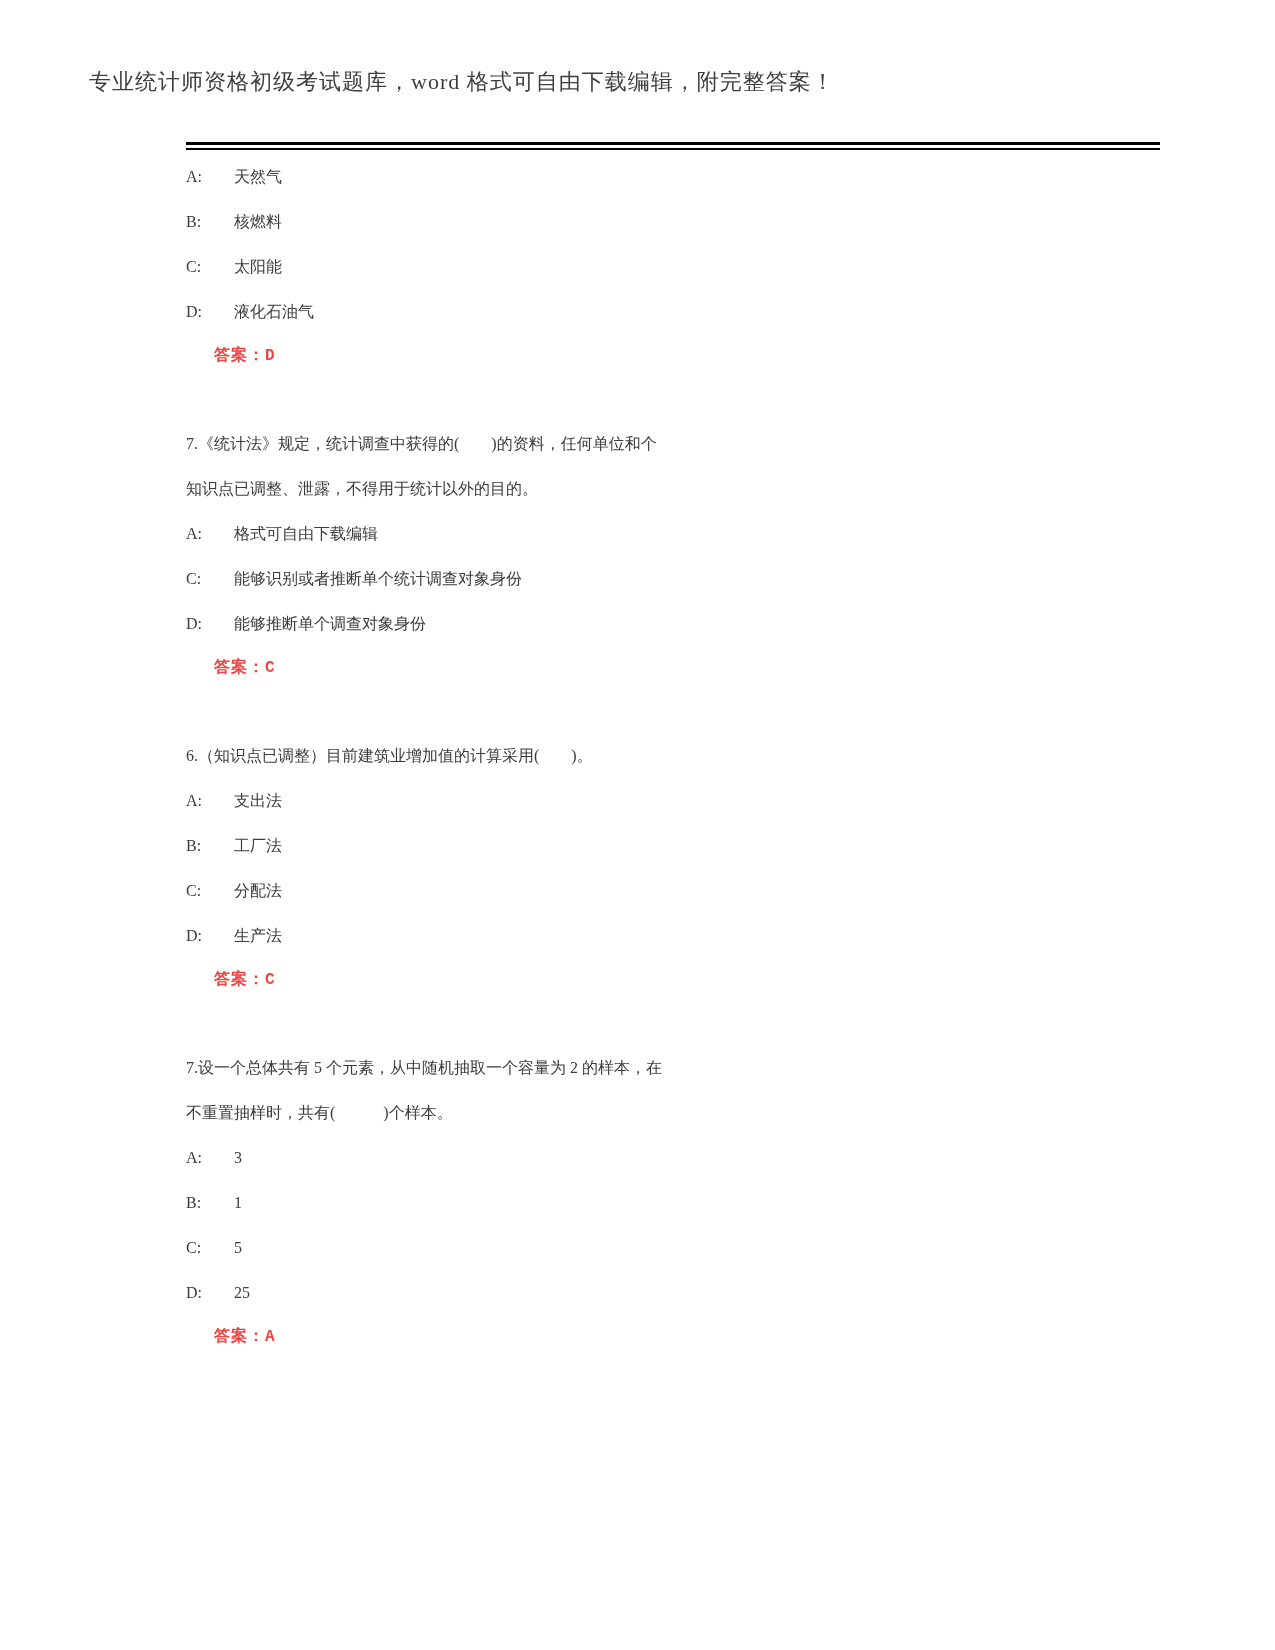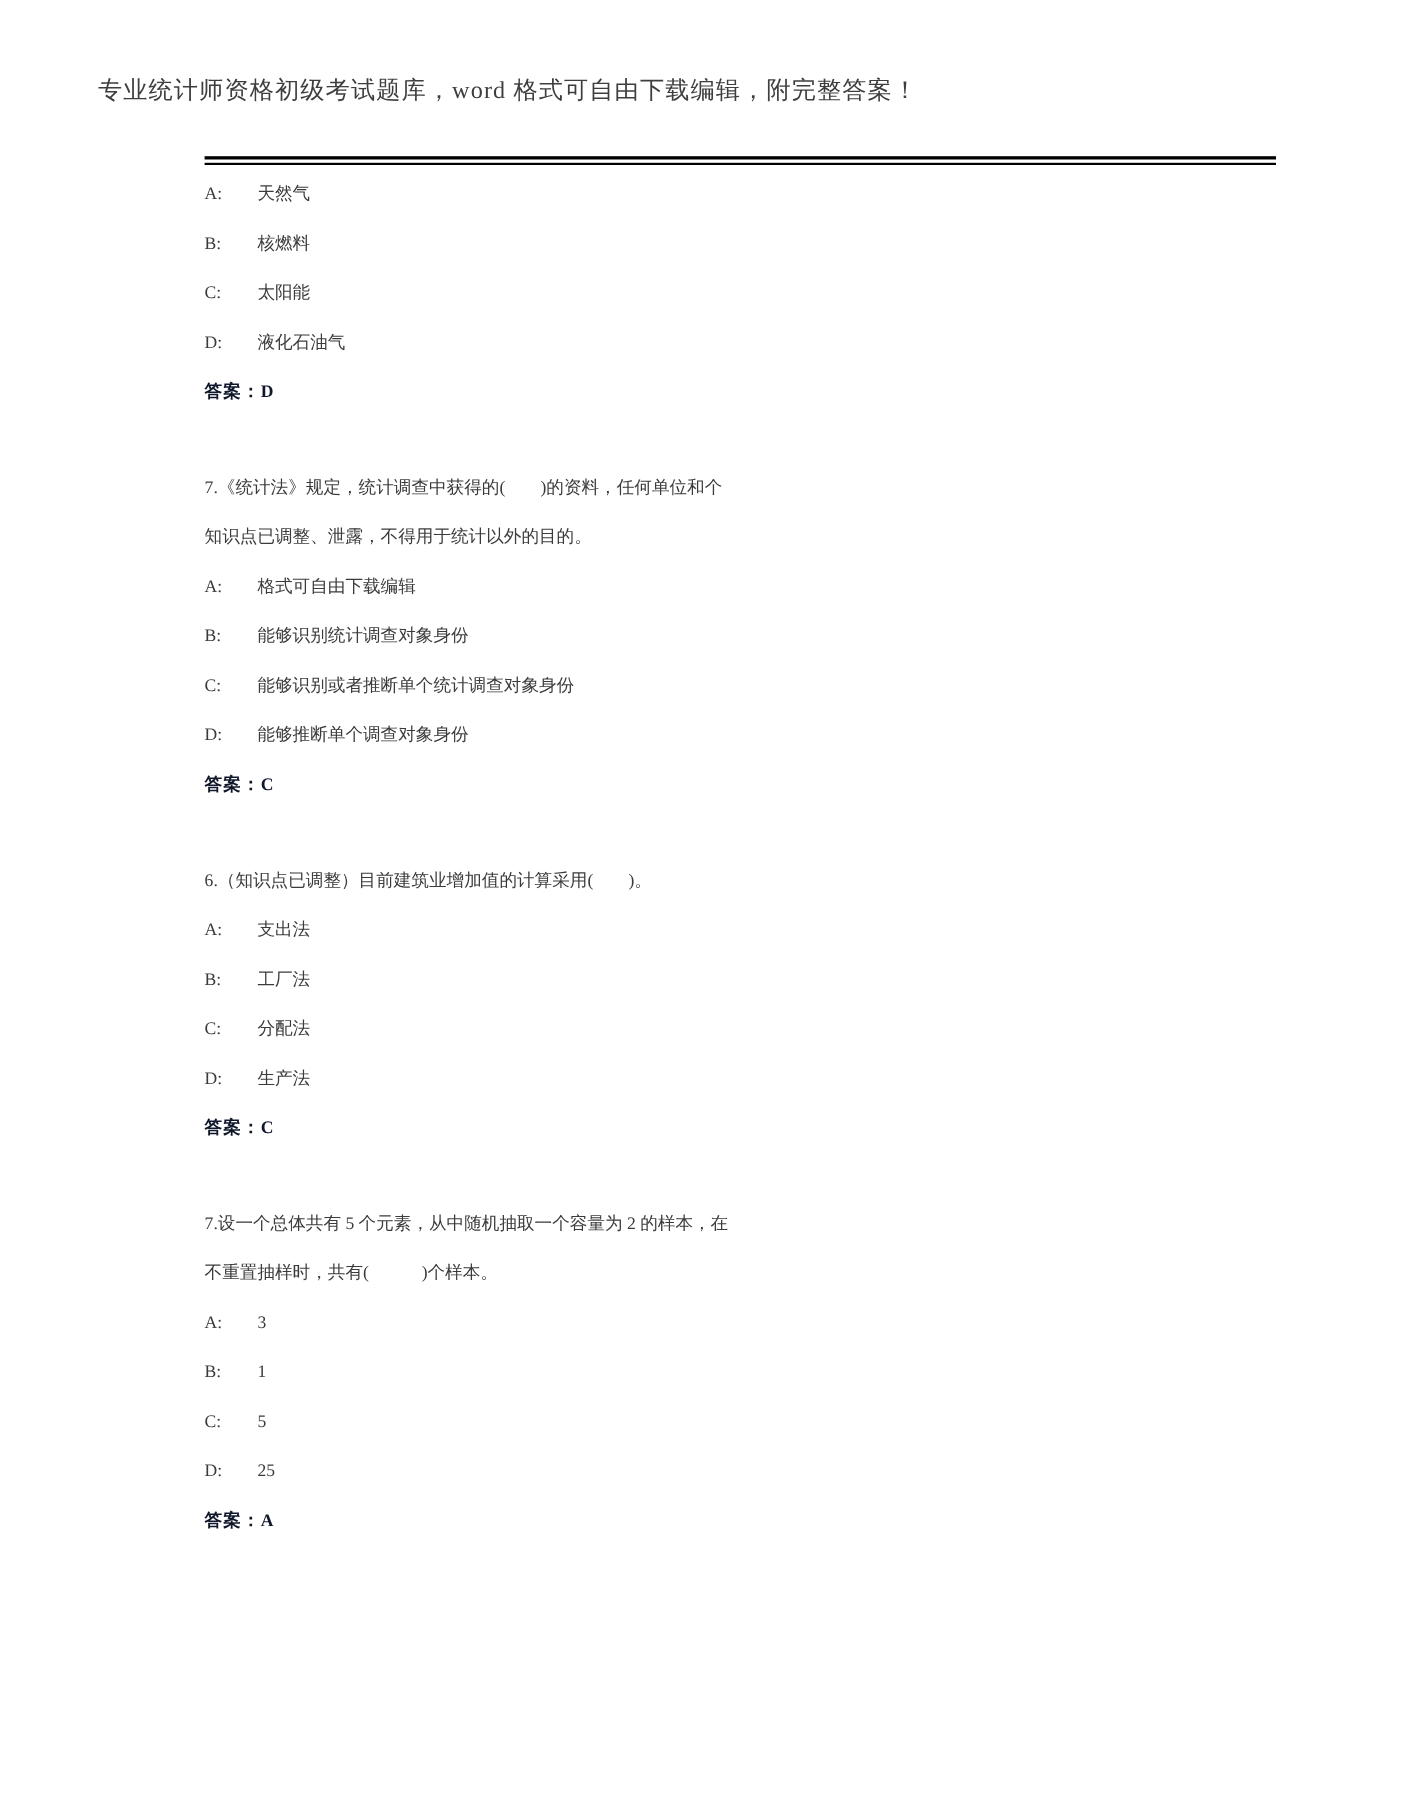--- a/index.html
+++ b/index.html
@@ -40,25 +40,26 @@
     font-size: 16px;
     line-height: 45px;
   }
   .question-block { margin-top: 42px; }
   .question-block.first { margin-top: 0; }
   .question-line { white-space: nowrap; }
   .option-row { white-space: nowrap; }
   .option-label { display: inline-block; min-width: 34px; }
   .option-text { margin-left: 14px; }
   .answer-line {
-    font-family: Liberation Serif, serif;
+    font-family: Liberation Mono, monospace;
     font-weight: bold;
-    color: #0f172a;
+    color: #ef4444;
     white-space: nowrap;
     letter-spacing: 1px;
+    margin-left: 28px;
   }
 </style>
 </head>
 <body>
 
 <div class="page">
 
   <div class="page-header">
     <div class="header-title">专业统计师资格初级考试题库，word 格式可自由下载编辑，附完整答案！</div>
   </div>
@@ -81,23 +82,20 @@
         <span class="option-label">D:</span><span class="option-text">液化石油气</span>
       </div>
       <div class="answer-line">答案：D</div>
     </div>
 
     <div class="question-block">
       <div class="question-line">7.《统计法》规定，统计调查中获得的(　　)的资料，任何单位和个</div>
       <div class="question-line">知识点已调整、泄露，不得用于统计以外的目的。</div>
       <div class="option-row">
         <span class="option-label">A:</span><span class="option-text">格式可自由下载编辑</span>
-      </div>
-      <div class="option-row">
-        <span class="option-label">B:</span><span class="option-text">能够识别统计调查对象身份</span>
       </div>
       <div class="option-row">
         <span class="option-label">C:</span><span class="option-text">能够识别或者推断单个统计调查对象身份</span>
       </div>
       <div class="option-row">
         <span class="option-label">D:</span><span class="option-text">能够推断单个调查对象身份</span>
       </div>
       <div class="answer-line">答案：C</div>
     </div>
 

